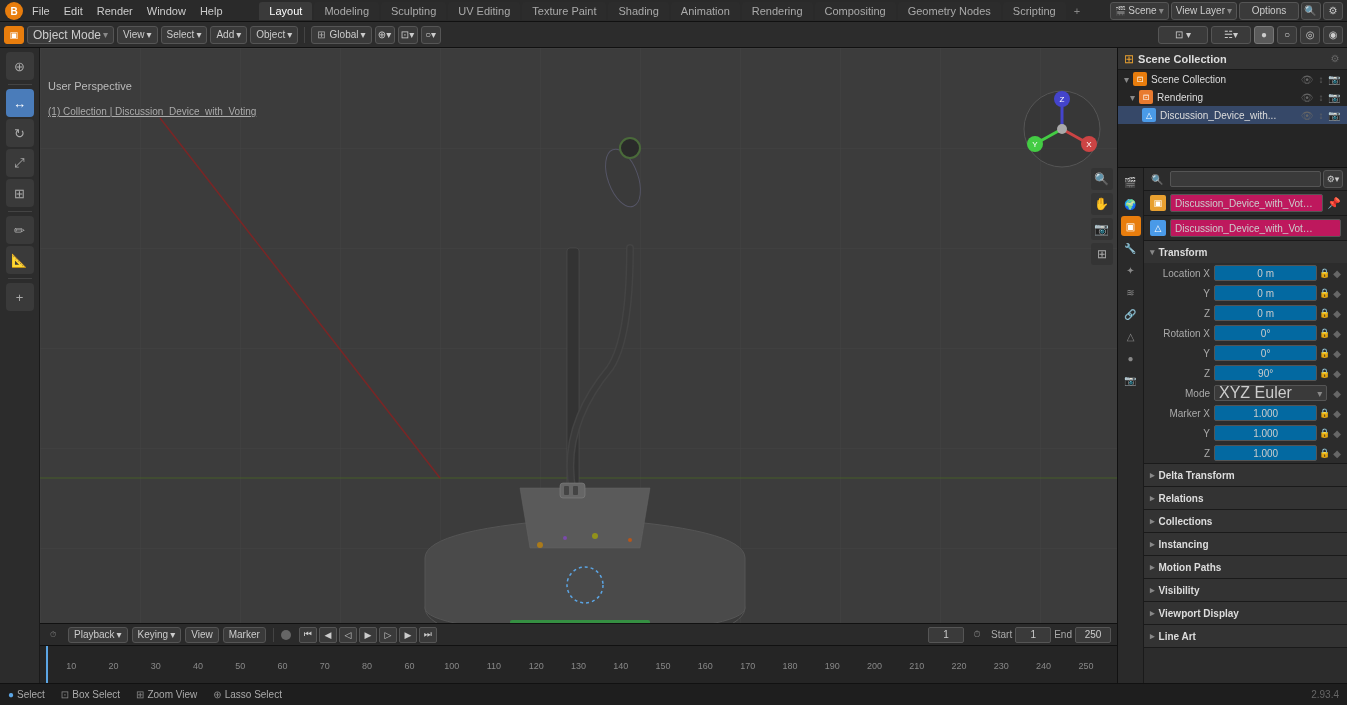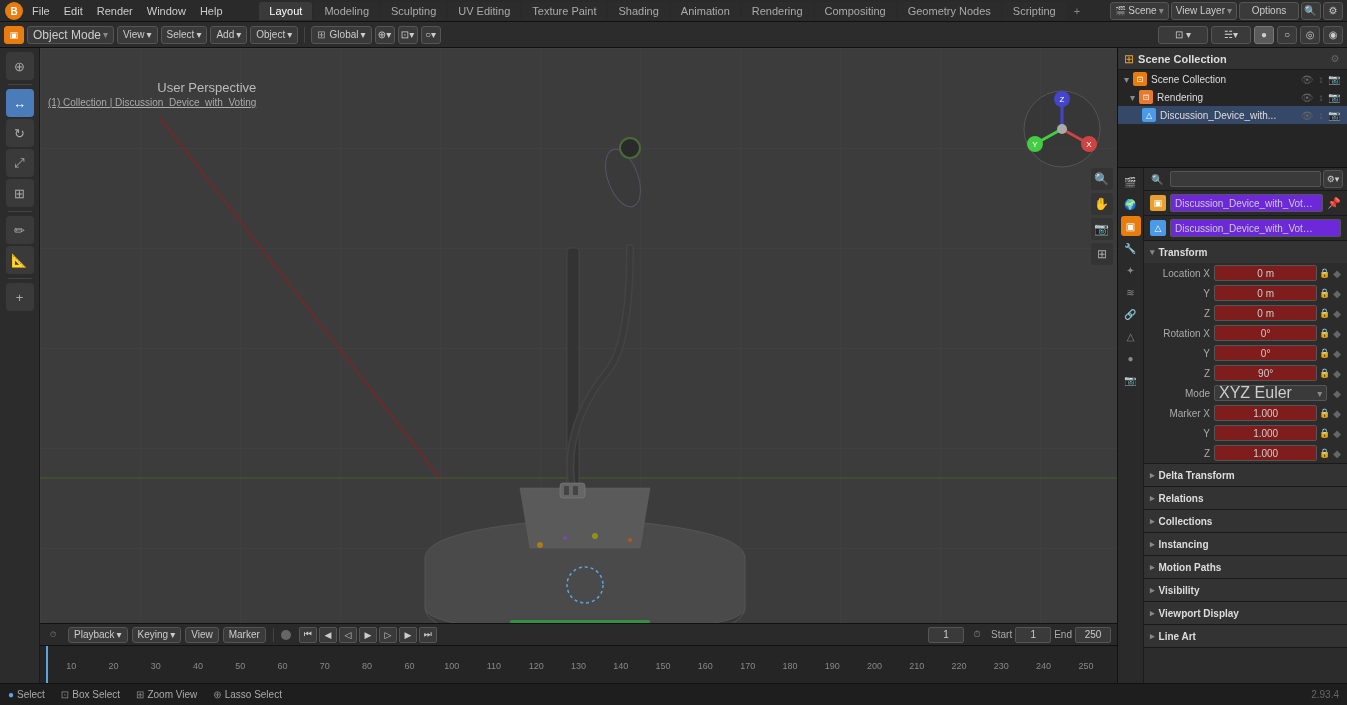--- a/index.html
+++ b/index.html
@@ -365,21 +365,21 @@
     }
     .prop-label {
       color: #aaa;
       font-size: 10px;
       width: 60px;
       text-align: right;
       flex-shrink: 0;
     }
     .prop-input {
       flex: 1;
-      background: #7f1d1d;
+      background: #0369a1;
       border: 1px solid #555;
       color: #ccc;
       padding: 1px 4px;
       border-radius: 2px;
       font-size: 10px;
       height: 16px;
       display: flex;
       align-items: center;
       justify-content: center;
     }
@@ -413,21 +413,21 @@
       border-radius: 2px;
       display: flex;
       align-items: center;
       justify-content: center;
       color: #fff;
       font-size: 9px;
       flex-shrink: 0;
     }
     .obj-name-input {
       flex: 1;
-      background: #6d28d9;
+      background: #be185d;
       border: 1px solid #555;
       color: #ccc;
       padding: 2px 4px;
       border-radius: 2px;
       font-size: 10px;
       height: 18px;
       display: flex;
       align-items: center;
     }
     .pin-icon {
@@ -657,21 +657,21 @@
         <path d="M533 445 Q520 380 570 320 Q590 290 590 200" fill="none" stroke="#444" stroke-width="8" stroke-linecap="round"></path>
 
         <path d="M533 445 Q520 380 570 320 Q590 290 590 200" fill="none" stroke="#3a3a3a" stroke-width="5" stroke-linecap="round"></path>
 
         <rect x="520" y="435" width="25" height="15" rx="3" fill="#666" stroke="#888" stroke-width="0.5"></rect>
         <rect x="524" y="438" width="5" height="9" rx="1" fill="#444"></rect>
         <rect x="533" y="438" width="5" height="9" rx="1" fill="#444"></rect>
       </svg>
 
       <div class="vp-overlay-info">
-        <div style="font-size:13px;color:#bbb;margin-bottom:2px;text-align:right;">User Perspective</div>
+        <div style="font-size:11px;color:#bbb;margin-bottom:14px;">User Perspective</div>
         <div style="font-size:10px;color:#aaa;text-decoration:underline;">(1) Collection | Discussion_Device_with_Voting</div>
       </div>
 
       <div class="nav-gizmo">
         <svg width="90" height="90" viewBox="0 0 90 90">
           <circle cx="45" cy="45" r="38" fill="rgba(50,50,50,0.5)" stroke="#555" stroke-width="1"></circle>
 
           <line x1="45" y1="45" x2="45" y2="15" stroke="#4444cc" stroke-width="3"></line>
           <circle cx="45" cy="15" r="8" fill="#4444cc"></circle>
           <text x="45" y="18" text-anchor="middle" fill="white" font-size="8">Z</text>

